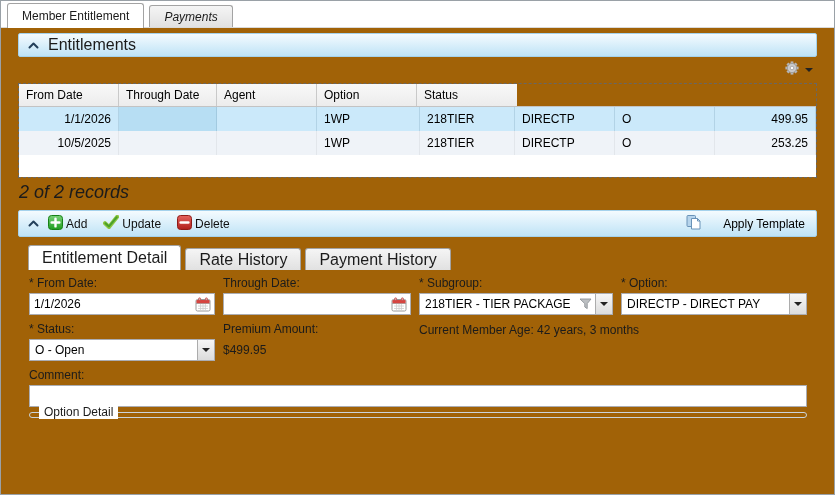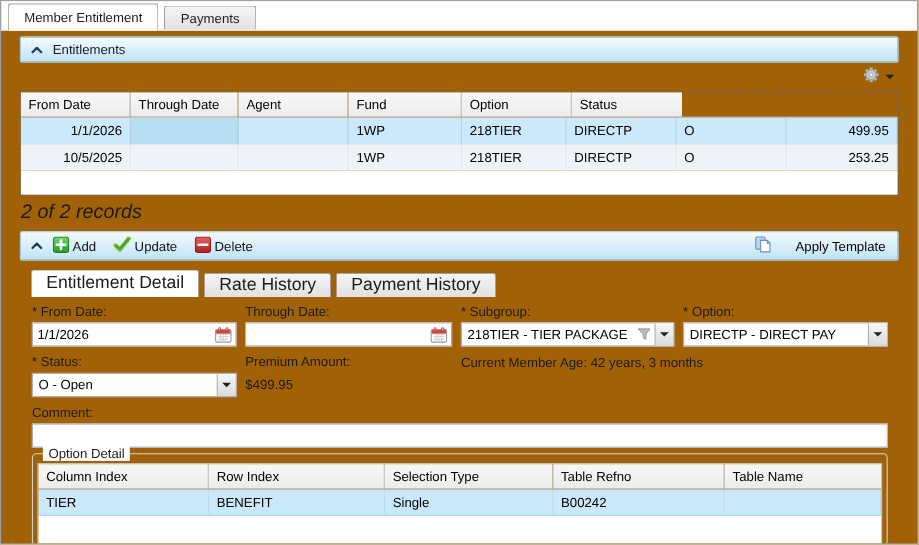--- a/index.html
+++ b/index.html
@@ -5,30 +5,30 @@
   * { box-sizing: border-box; margin: 0; padding: 0; }
   html,body { background:#fff; }
   body { width:835px; height:495px; font-family:"Liberation Sans", sans-serif; }
   .window { width:835px; height:495px; border:1px solid #9aa1a7; background:#a16207; overflow:hidden; }
 
   
   .tabstrip { display:flex; align-items:flex-end; height:27px; border-bottom:1px solid #dadada; padding-left:6px; background:#fff; }
   .tab { position:relative; font-size:12px; color:#1b1b1b; padding:0 14px; display:flex; align-items:center;
          border:1px solid #a3a3a3; border-bottom:none; border-radius:3px 3px 0 0; cursor:default; white-space:nowrap; }
   .tab.active { background:#fff; height:25px; margin-bottom:-1px; z-index:2; }
-  .tab.inactive { background:linear-gradient(#f5f5f5,#e1e1e1); height:22px; margin-left:5px; }
+  .tab.inactive { background:linear-gradient(#f5f5f5,#e1e1e1); height:22px; margin-left:5px;font-style:italic; }
 
   .content { padding:5px 17px 0 17px; }
 
   
   .bluebar { height:24px; border:1px solid #a5d2ec; border-radius:2px;
              background:linear-gradient(180deg,#f4fbfe 0%,#dcf0fb 45%,#bfe3f6 100%);
              display:flex; align-items:center; padding:0 9px; }
   .bluebar .chev { margin-right:9px; display:flex; }
-  .bluebar .bar-label { font-size:12px; color:#1b1b1b;text-align:center; }
+  .bluebar .bar-label { font-size:16px; color:#1b1b1b;text-align:center; }
 
   .gear-row { height:26px; display:flex; justify-content:flex-end; align-items:center; padding-right:1px; }
   .gear-btn { display:flex; align-items:center; gap:5px; cursor:default; padding:2px 3px; }
   .caret-down { width:0; height:0; border-left:4px solid transparent; border-right:4px solid transparent; border-top:4px solid #222; }
 
   
   .grid { border:1px dashed #676767; }
   .g-head { display:flex; height:23px; border-bottom:1px solid #c3c3c3; }
   .g-hcell { background:linear-gradient(#f8f8f8,#ececec); border-right:1px solid #c9c9c9;
              display:flex; align-items:center; padding:0 7px; font-size:12px; color:#000; }
@@ -121,21 +121,20 @@
         </span>
         <span class="caret-down"></span>
       </div>
     </div>
 
     <div class="grid">
       <div class="g-head">
         <div class="g-hcell c0">From Date</div>
         <div class="g-hcell c1">Through Date</div>
         <div class="g-hcell c2">Agent</div>
-        <div class="g-hcell c3">Fund</div>
         <div class="g-hcell c5">Option</div>
         <div class="g-hcell c6">Status</div>
       </div>
       <div class="g-row sel">
         <div class="g-cell num c0">1/1/2026</div>
         <div class="g-cell c1 cell-current"></div>
         <div class="g-cell c2"></div>
         <div class="g-cell c3">1WP</div>
         <div class="g-cell c4">218TIER</div>
         <div class="g-cell c5">DIRECTP</div>
@@ -308,33 +307,16 @@
       <div class="fld span-all">
         <label>Comment:</label>
         <div class="textbox">
           <input type="text" value="" style="">
         </div>
       </div>
     </div>
 
     <div class="fieldset">
       <span class="legend">Option Detail</span>
-      <div class="od-table">
-        <div class="od-head">
-          <div class="g-hcell o0">Column Index</div>
-          <div class="g-hcell o1">Row Index</div>
-          <div class="g-hcell o2">Selection Type</div>
-          <div class="g-hcell o3">Table Refno</div>
-          <div class="g-hcell o4">Table Name</div>
-        </div>
-        <div class="od-row">
-          <div class="g-cell o0">TIER</div>
-          <div class="g-cell o1">BENEFIT</div>
-          <div class="g-cell o2">Single</div>
-          <div class="g-cell o3">B00242</div>
-          <div class="g-cell o4"></div>
-        </div>
-        <div class="od-filler"></div>
-      </div>
     </div>
 
   </div>
 </div>
 
 </body></html>

